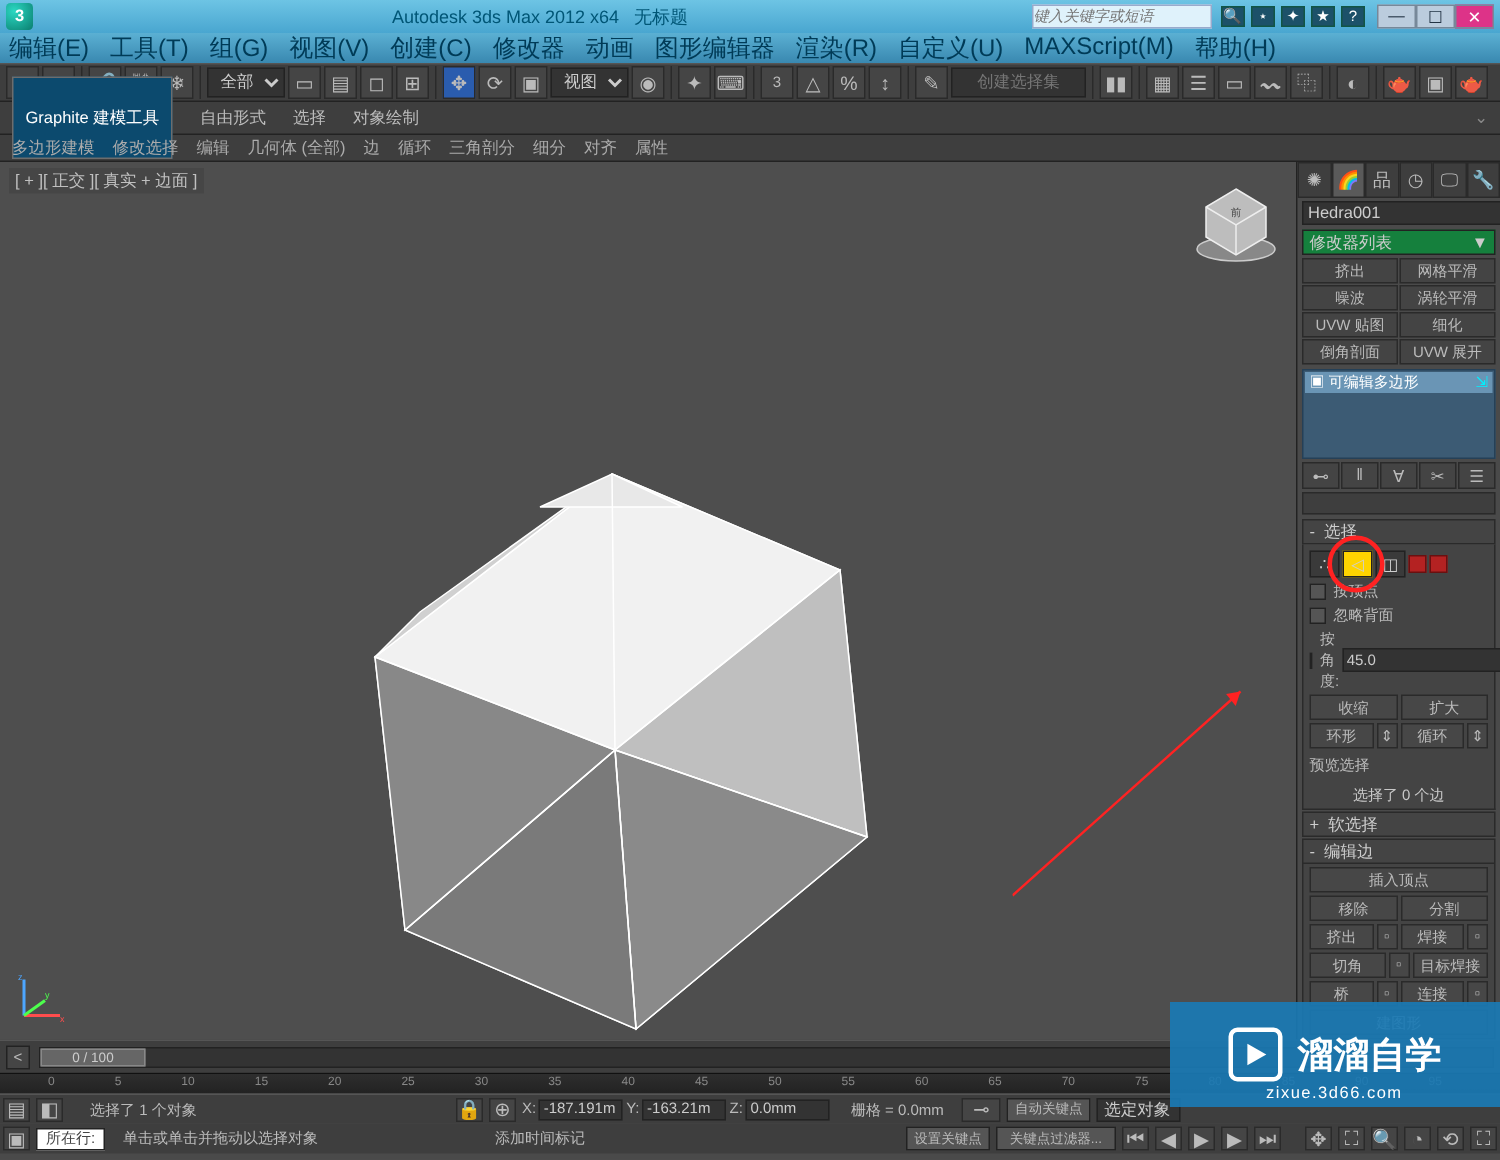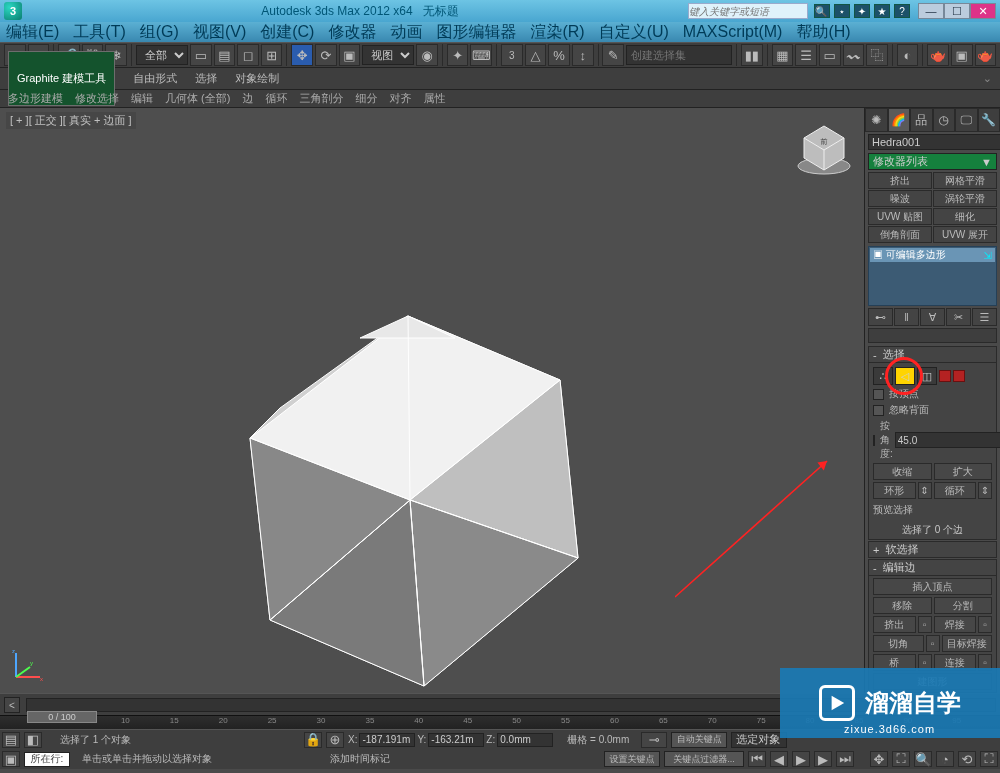--- a/index.html
+++ b/index.html
@@ -16,21 +16,21 @@
   
   .menubar{height:20px;background:linear-gradient(#5bb0d3,#3988b0);display:flex;align-items:center;padding:0 6px;color:#003b57;font-size:16px}
   .menubar span{margin-right:14px}
   
   .toolbar{height:26px;background:#3e3e3e;border-top:1px solid #555;border-bottom:1px solid #222;display:flex;align-items:center;padding:0 4px;gap:2px}
   .tool{width:22px;height:22px;background:#454545;border:1px solid #2a2a2a;display:flex;align-items:center;justify-content:center;color:#bbb;font-size:13px}
   .sel-combo{height:20px;background:#333;border:1px solid #222;color:#ccc;padding:0 4px;font-size:11px}
   .sep{width:1px;height:22px;background:#2a2a2a;margin:0 2px}
   
   .ribbon{height:22px;background:#3e3e3e;border-bottom:1px solid #222;display:flex;align-items:center;padding:0 8px;gap:18px;font-size:11px;color:#bcbcbc}
-  .ribbon .tab.active{background:#14532d;padding:19px 8px;border:1px solid #6d6d6d;color:#fff}
+  .ribbon .tab.active{background:#0c4a6e;padding:19px 8px;border:1px solid #6d6d6d;color:#fff}
   .subribbon{height:18px;background:#3e3e3e;border-bottom:1px solid #222;display:flex;align-items:center;padding:0 8px;gap:12px;font-size:11px;color:#ababab}
   
   .main{display:flex;height:585px}
   .viewport{flex:1;background:#4e4e4e;position:relative;border-right:1px solid #222}
   .vp-label{position:absolute;top:4px;left:6px;color:#c0c0c0;font-size:11px;background:rgba(0,0,0,0.1);padding:1px 4px}
   .vp-cube{position:absolute;top:10px;right:10px;width:60px;height:60px}
   .vp-axis{position:absolute;bottom:8px;left:8px;width:40px;height:40px}
   .vp-arrow{position:absolute;top:345px;left:675px;width:160px;height:160px;pointer-events:none}
   
   .cmdpanel{width:135px;background:#4a4a4a;display:flex;flex-direction:column;overflow:hidden}
@@ -61,21 +61,21 @@
   .spin{display:flex;height:16px}
   .spin input{flex:1;background:#333;border:1px solid #222;color:#ccc;font-size:10px;padding:0 2px}
   .radio{width:10px;height:10px;border-radius:50%;border:1px solid #222;background:#555;display:inline-block;margin-right:2px;position:relative}
   .radio.on::after{content:"";position:absolute;inset:2px;border-radius:50%;background:#ccc}
   .small-btn{height:17px;background:#474747;border:1px solid #2a2a2a;color:#bbb;font-size:10px;display:flex;align-items:center;justify-content:center}
   .small-btn.s{width:14px}
   
   .tslider{height:22px;background:#3e3e3e;border-top:1px solid #555;position:relative}
   .tl-btn{position:absolute;top:3px;width:16px;height:16px;background:#454545;border:1px solid #222;color:#bbb;font-size:10px;display:flex;align-items:center;justify-content:center}
   .tl-s{position:absolute;left:26px;right:4px;top:4px;height:14px;background:#333;border:1px solid #222}
-  .tl-thumb{position:absolute;left:0;top:12px;width:70px;height:12px;background:#666;border:1px solid #888;color:#ccc;font-size:9px;display:flex;align-items:center;justify-content:center}
+  .tl-thumb{position:absolute;left:0;top:0;width:70px;height:12px;background:#666;border:1px solid #888;color:#ccc;font-size:9px;display:flex;align-items:center;justify-content:center}
   .ruler{height:14px;background:linear-gradient(#2e2e2e,#222);border-top:1px solid #111;color:#888;font-size:8px;display:flex;align-items:flex-start;padding-left:32px;gap:40px;overflow:hidden}
   .status{height:20px;background:#3e3e3e;border-top:1px solid #555;display:flex;align-items:center;padding:0 2px;color:#bbb;font-size:10px;gap:4px}
   .status2{height:20px;background:#3e3e3e;display:flex;align-items:center;padding:0 2px;color:#bbb;font-size:10px;gap:4px}
   .xyz{display:flex;align-items:center;gap:2px}
   .xyz input{width:56px;height:14px;background:#333;border:1px solid #222;color:#ccc;font-size:10px;padding:0 2px}
   .auto-key{width:56px;height:16px;background:#555;border:1px solid #222;font-size:9px;display:flex;align-items:center;justify-content:center;color:#bbb}
   
   .watermark{position:absolute;right:0;bottom:35px;width:220px;height:70px;background:rgba(26,122,180,0.92);display:flex;align-items:center;justify-content:center;gap:10px;color:#fff;z-index:40}
   .wm-play{width:36px;height:36px;border:3px solid #fff;border-radius:6px;display:flex;align-items:center;justify-content:center}
   .wm-text{font-size:24px;font-weight:bold}
@@ -142,21 +142,21 @@
   <div class="sep"></div>
   <div class="tool">✦</div>
   <div class="tool">⌨</div>
   <div class="sep"></div>
   <div class="tool" style="font-size:10px">3</div>
   <div class="tool">△</div>
   <div class="tool">%</div>
   <div class="tool">↕</div>
   <div class="sep"></div>
   <div class="tool">✎</div>
-  <input class="sel-combo" style="width: 106px;" placeholder="创建选择集">
+  <input class="sel-combo" style="width: 90px; text-align: center;" placeholder="创建选择集">
   <div class="sep"></div>
   <div class="tool">▮▮</div>
   <div class="sep"></div>
   <div class="tool">▦</div>
   <div class="tool">☰</div>
   <div class="tool">▭</div>
   <div class="tool">〰</div>
   <div class="tool">⿻</div>
   <div class="sep"></div>
   <div class="tool">◐</div>

